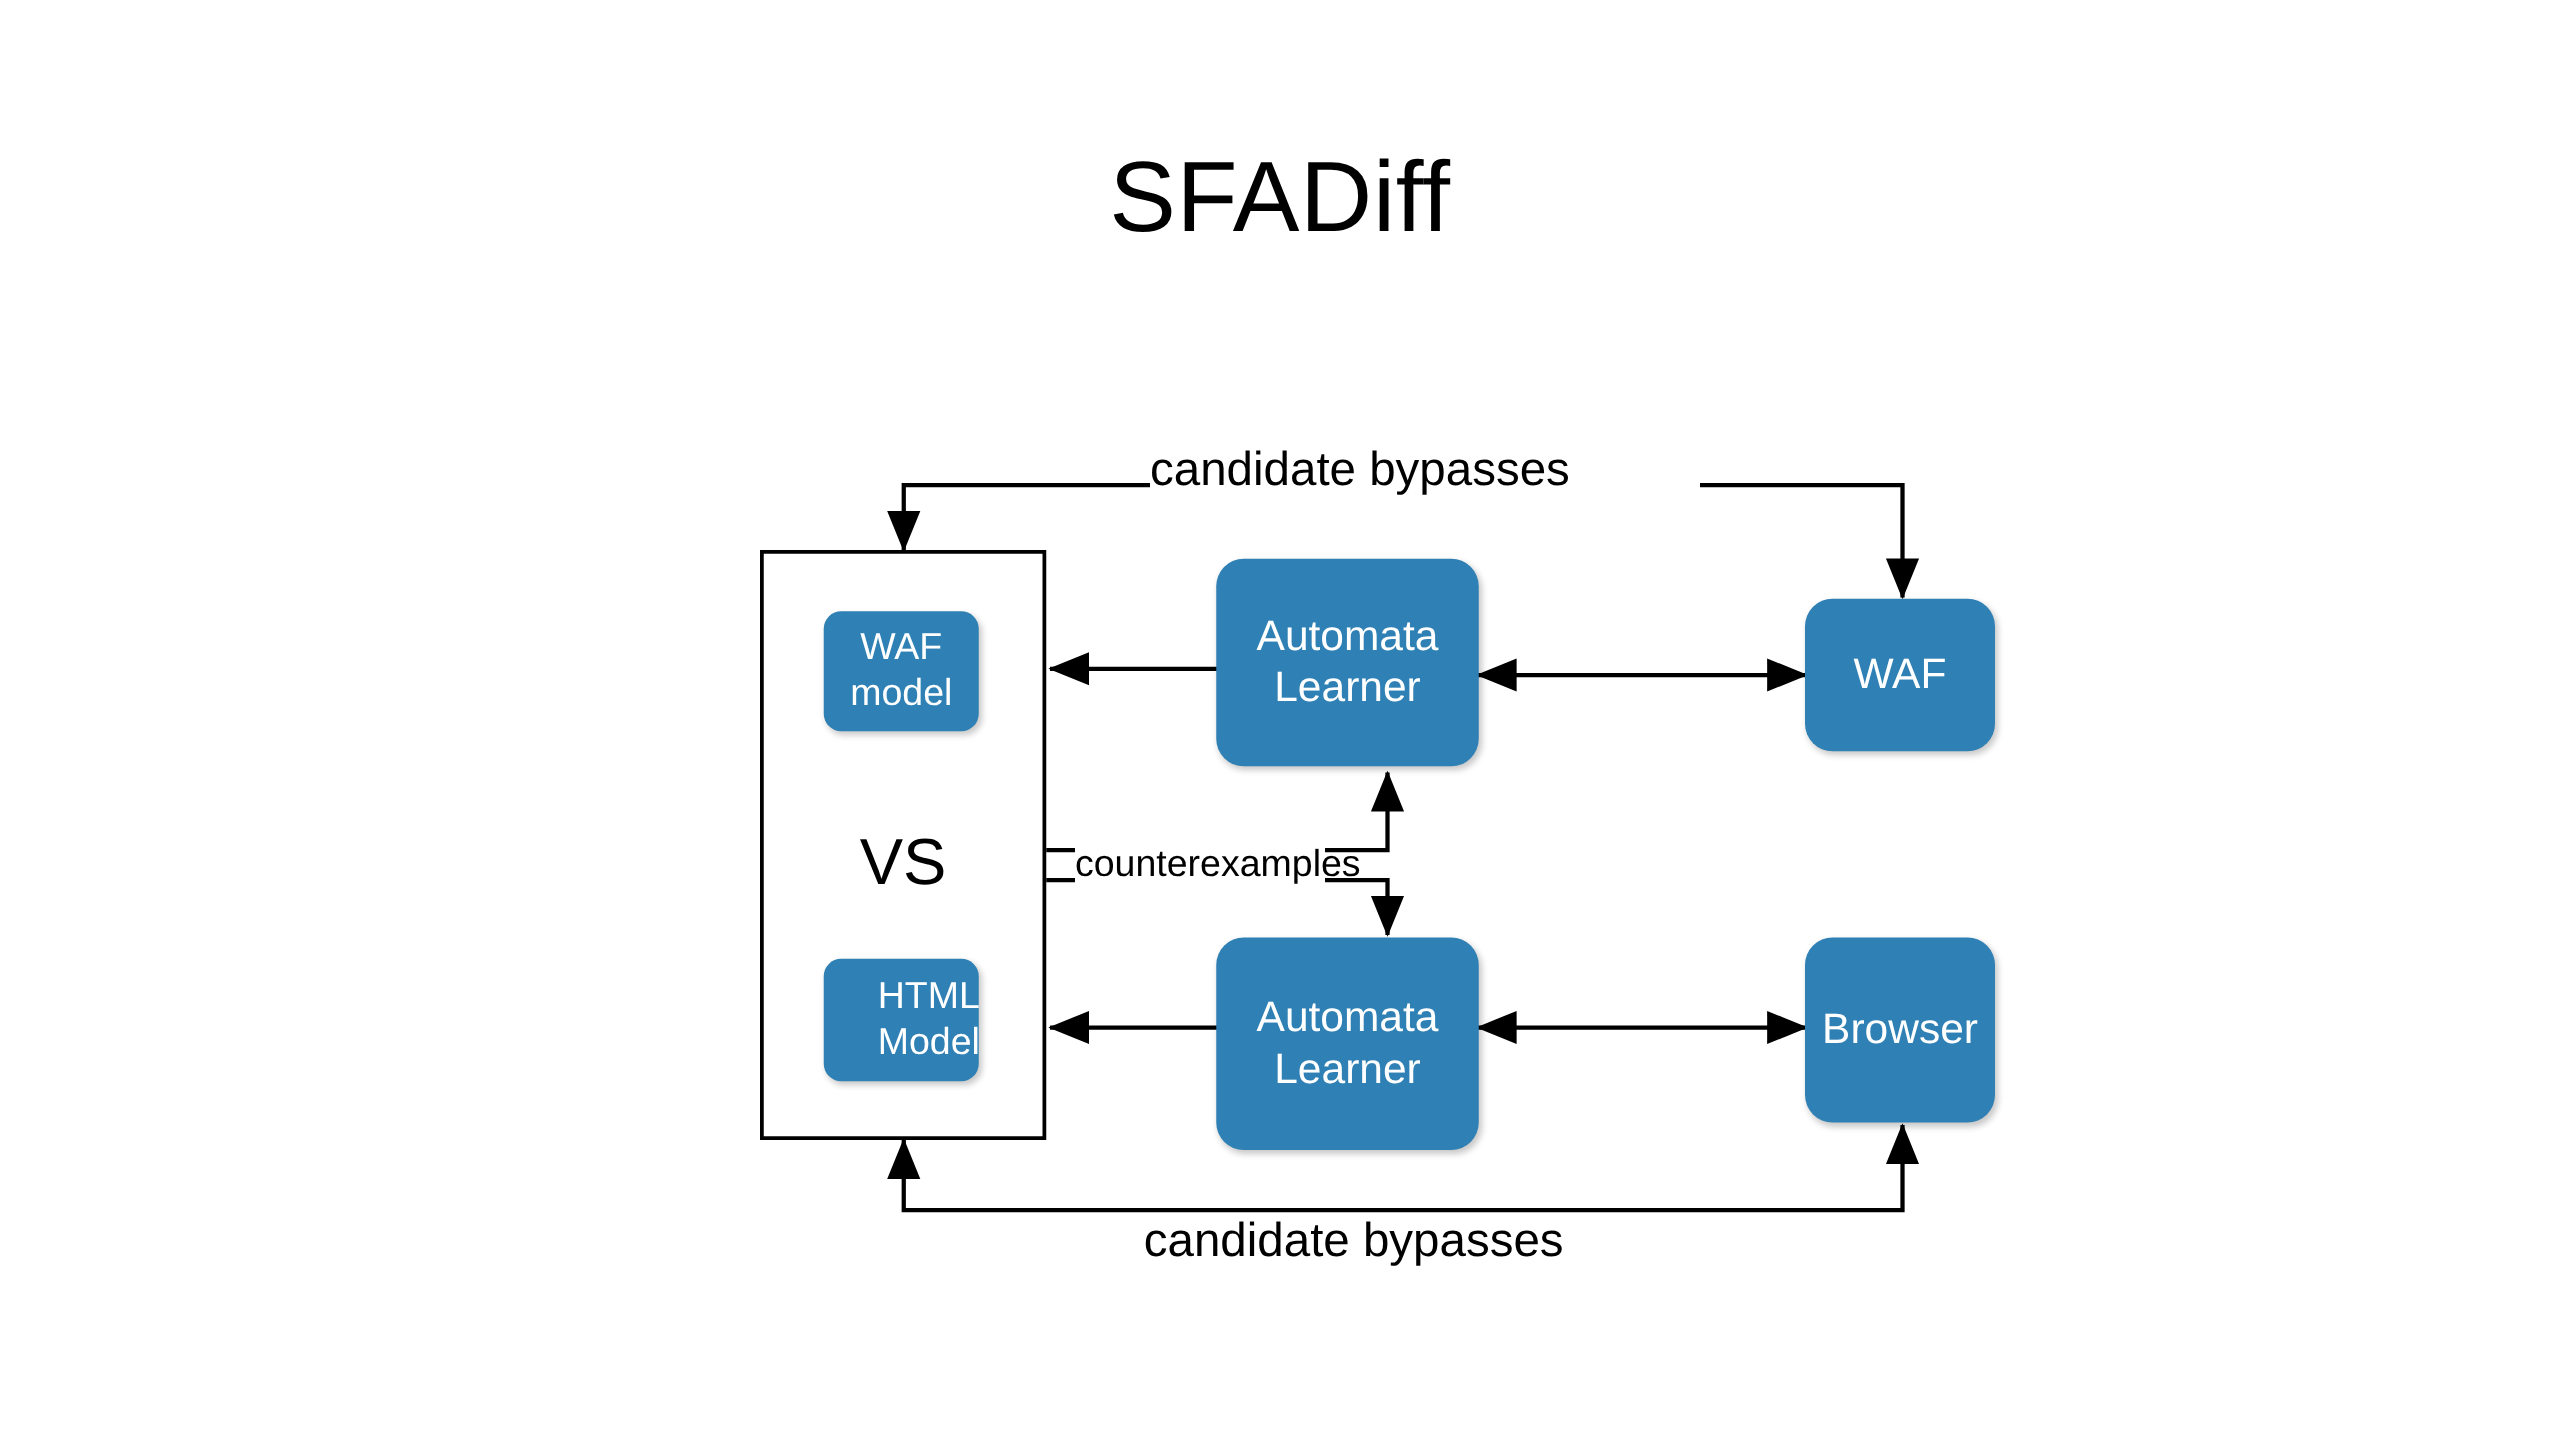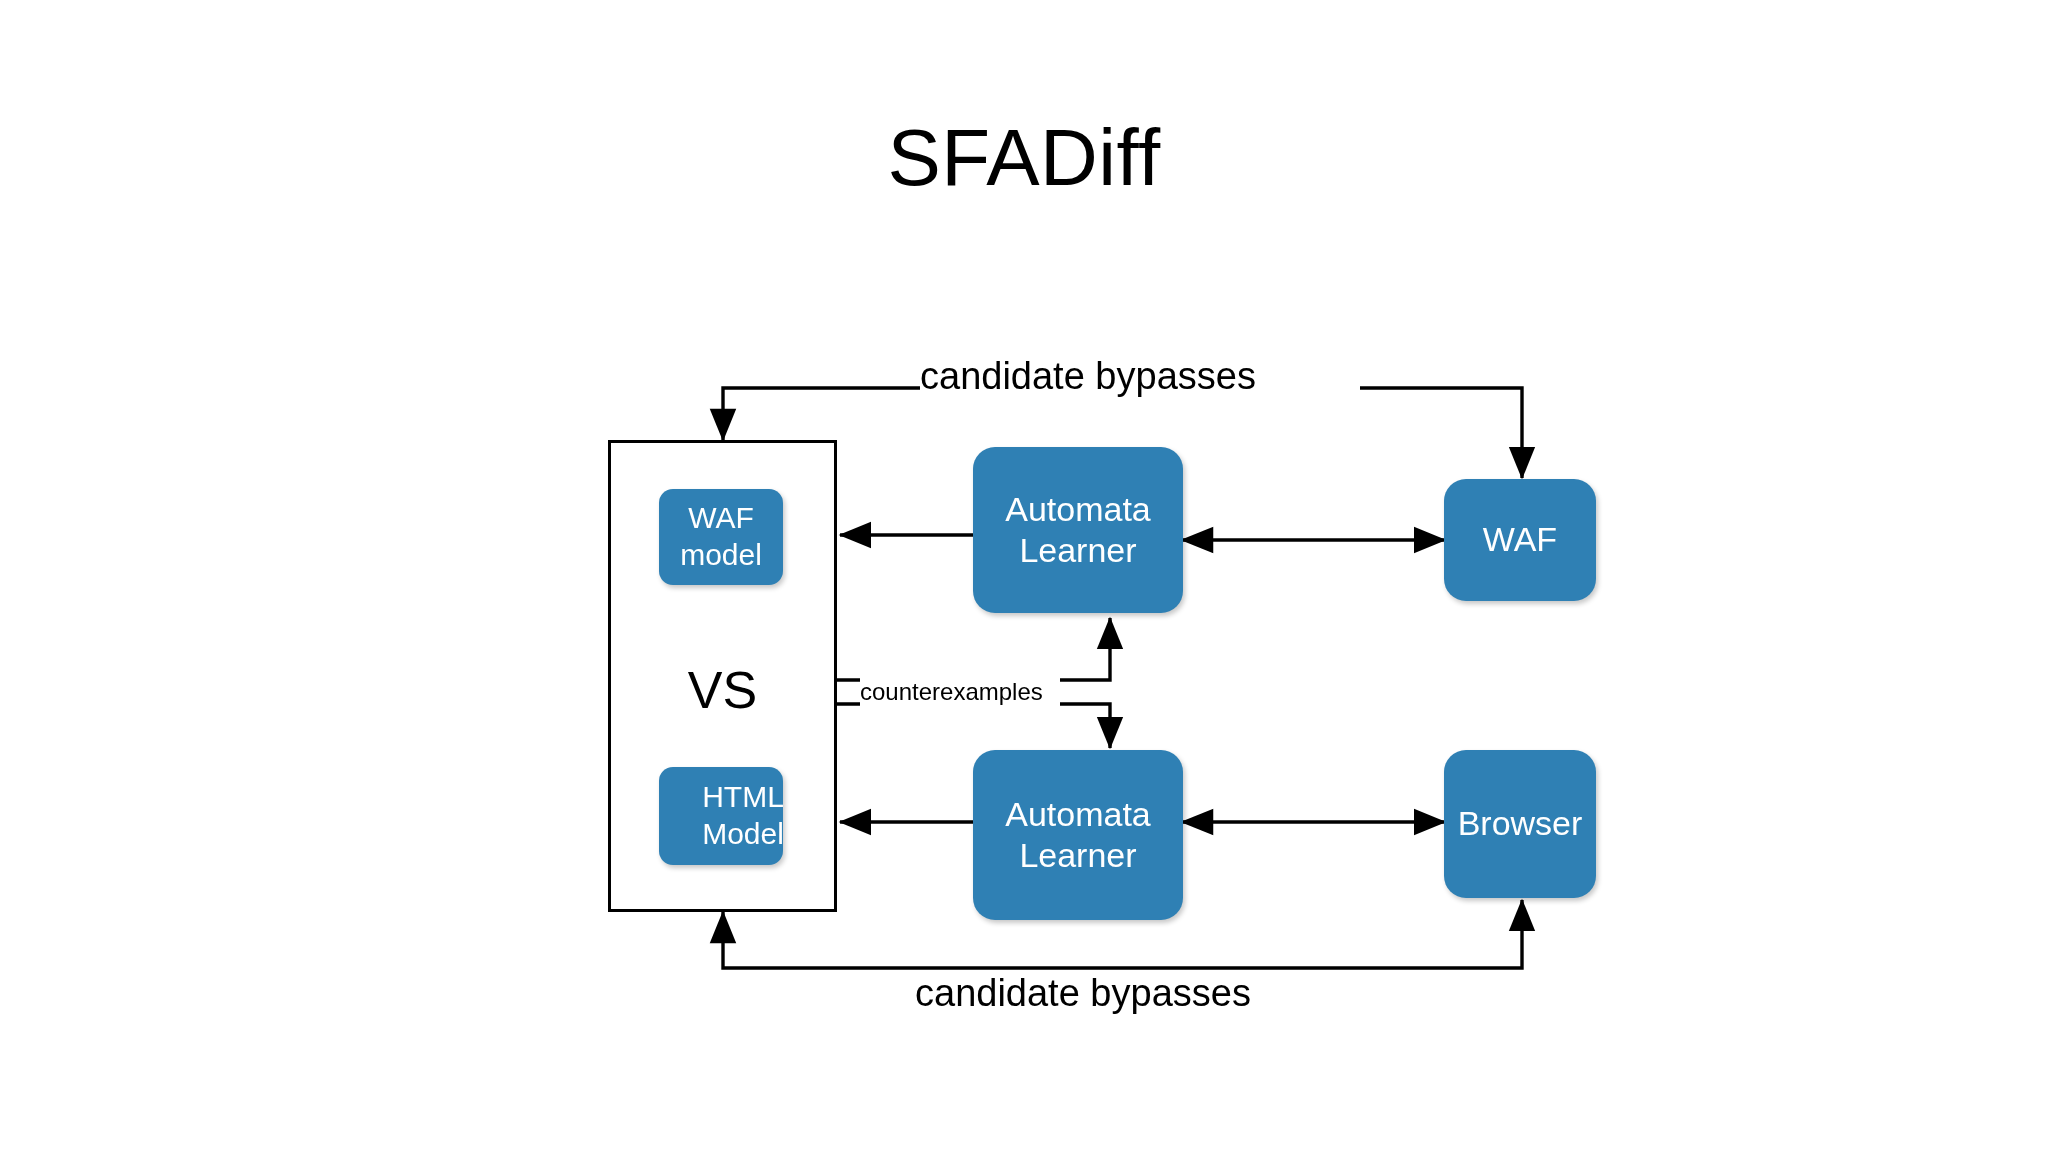--- a/index.html
+++ b/index.html
@@ -88,21 +88,21 @@
   
   .edge-label {
     position: absolute;
     color: #000000;
     font-weight: 400;
     white-space: nowrap;
     text-align: left;
     background: #ffffff;
   }
   .label-big { font-size: 38px; }
-  .label-small { font-size: 24px; }
+  .label-small { font-size: 30px; }
 
   .vs-label {
     position: absolute;
     font-size: 52px;
     color: #000000;
     text-align: center;
     white-space: nowrap;
   }
 </style>
 </head>

